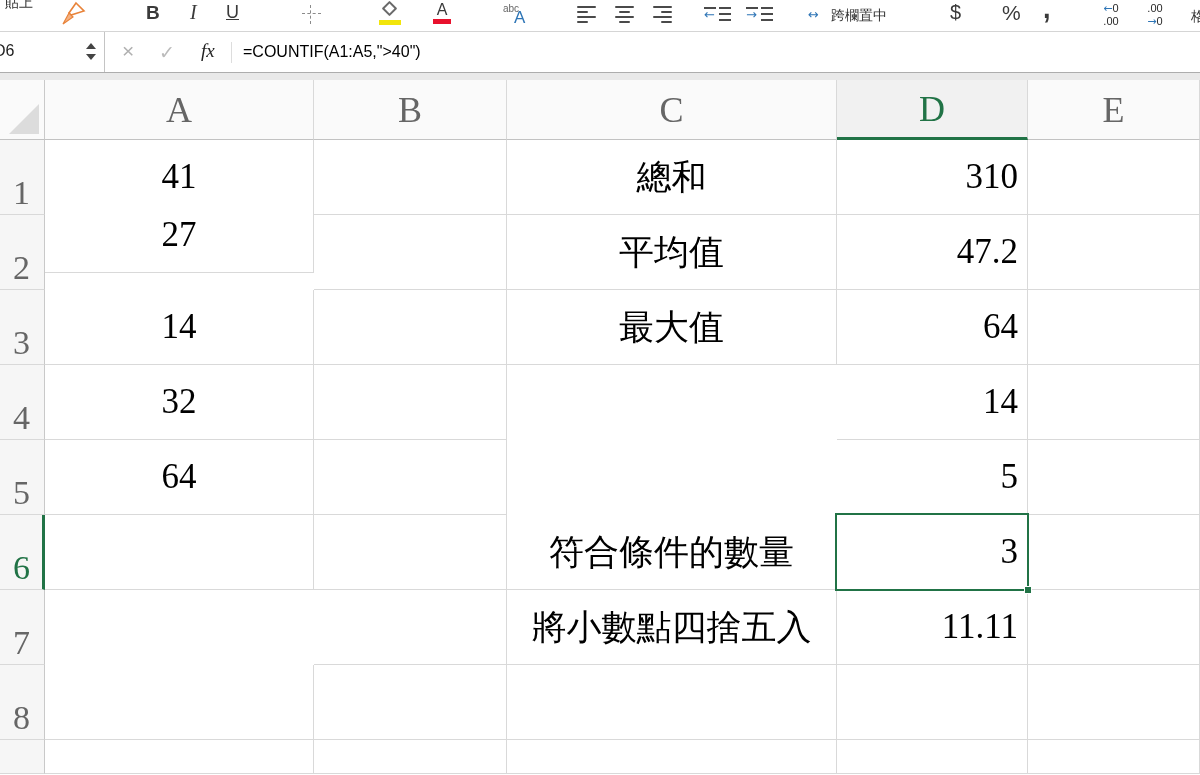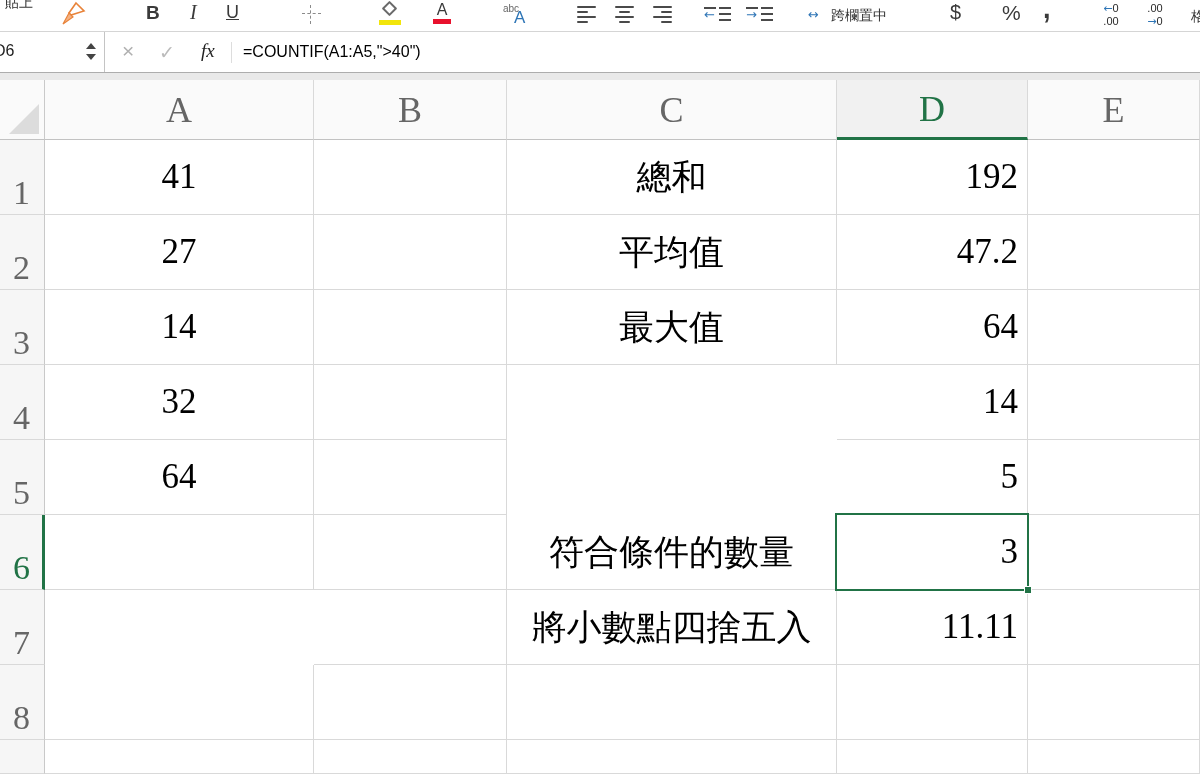--- a/index.html
+++ b/index.html
@@ -188,26 +188,26 @@
     <div class="colhead" style="left: 314px; top: 0px; width: 193px; height: 60px;">B</div>
     <div class="colhead" style="left: 507px; top: 0px; width: 330px; height: 60px;">C</div>
     <div class="colhead selected" style="left: 837px; top: 0px; width: 191px; height: 60px;">D</div>
     <div class="colhead" style="left: 1028px; top: 0px; width: 172px; height: 60px;">E</div>
     <div class="rowhead" style="left: 0px; top: 60px; width: 45px; height: 75px;">
       <span>1</span>
     </div>
     <div class="cell c-center" style="left: 45px; top: 60px; width: 269px; height: 75px;">41</div>
     <div class="cell c-center" style="left: 314px; top: 60px; width: 193px; height: 75px;"></div>
     <div class="cell c-center" style="left: 507px; top: 60px; width: 330px; height: 75px;">總和</div>
-    <div class="cell c-right" style="left: 837px; top: 60px; width: 191px; height: 75px;">192</div>
+    <div class="cell c-right" style="left: 837px; top: 60px; width: 191px; height: 75px;">310</div>
     <div class="cell c-center" style="left: 1028px; top: 60px; width: 172px; height: 75px;"></div>
     <div class="rowhead" style="left: 0px; top: 135px; width: 45px; height: 75px;">
       <span>2</span>
     </div>
-    <div class="cell c-center" style="left: 45px; top: 135px; width: 269px; height: 75px;">27</div>
+    <div class="cell c-center" style="left: 45px; top: 118px; width: 269px; height: 75px;">27</div>
     <div class="cell c-center" style="left: 314px; top: 135px; width: 193px; height: 75px;"></div>
     <div class="cell c-center" style="left: 507px; top: 135px; width: 330px; height: 75px;">平均值</div>
     <div class="cell c-right" style="left: 837px; top: 135px; width: 191px; height: 75px;">47.2</div>
     <div class="cell c-center" style="left: 1028px; top: 135px; width: 172px; height: 75px;"></div>
     <div class="rowhead" style="left: 0px; top: 210px; width: 45px; height: 75px;">
       <span>3</span>
     </div>
     <div class="cell c-center" style="left: 45px; top: 210px; width: 269px; height: 75px;">14</div>
     <div class="cell c-center" style="left: 314px; top: 210px; width: 193px; height: 75px;"></div>
     <div class="cell c-center" style="left: 507px; top: 210px; width: 330px; height: 75px;">最大值</div>

